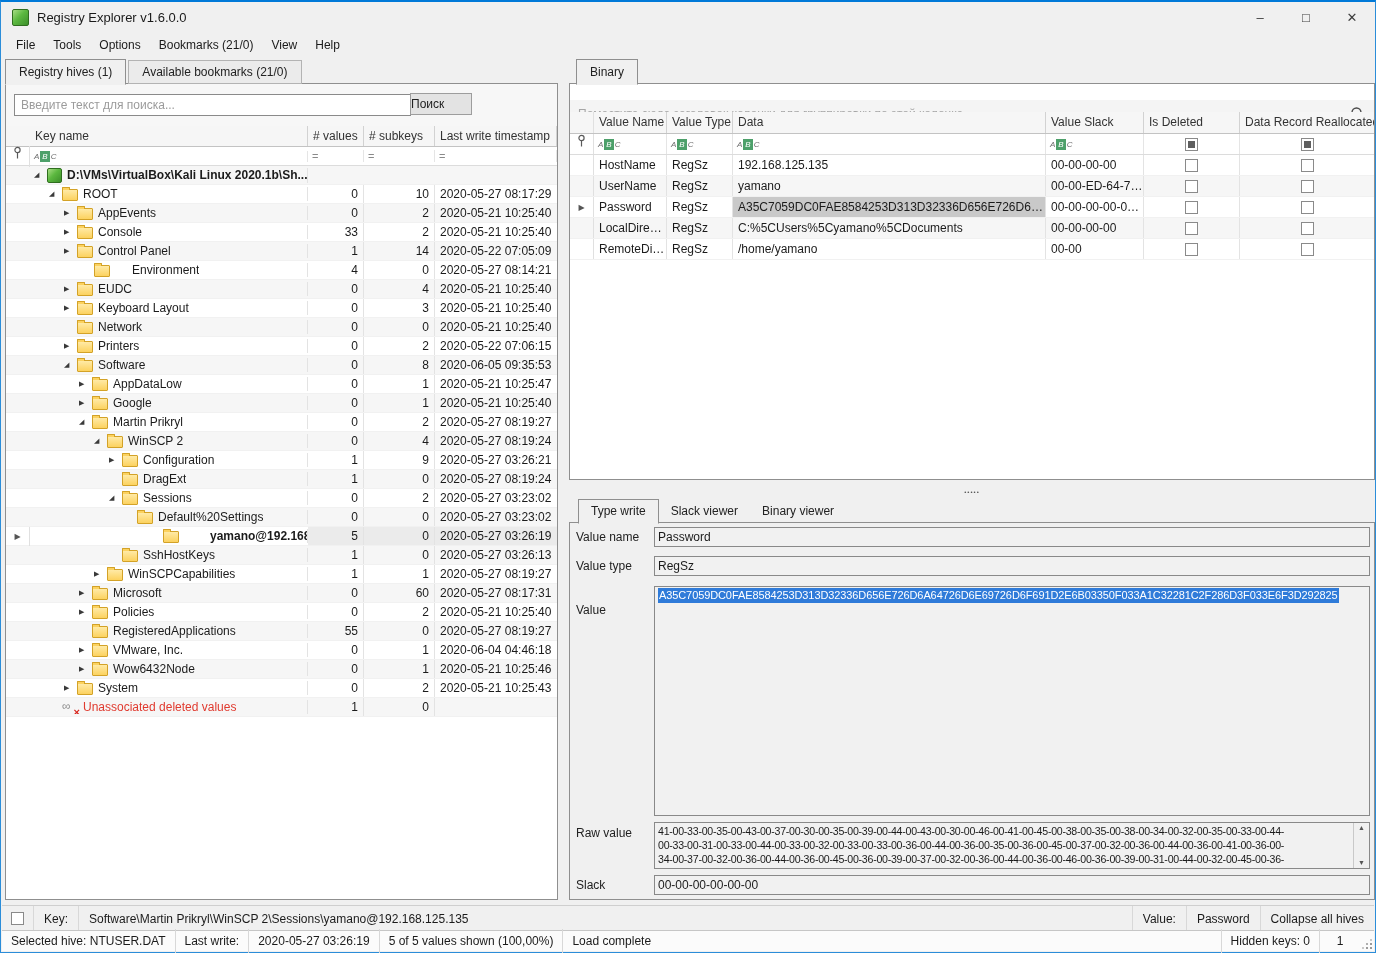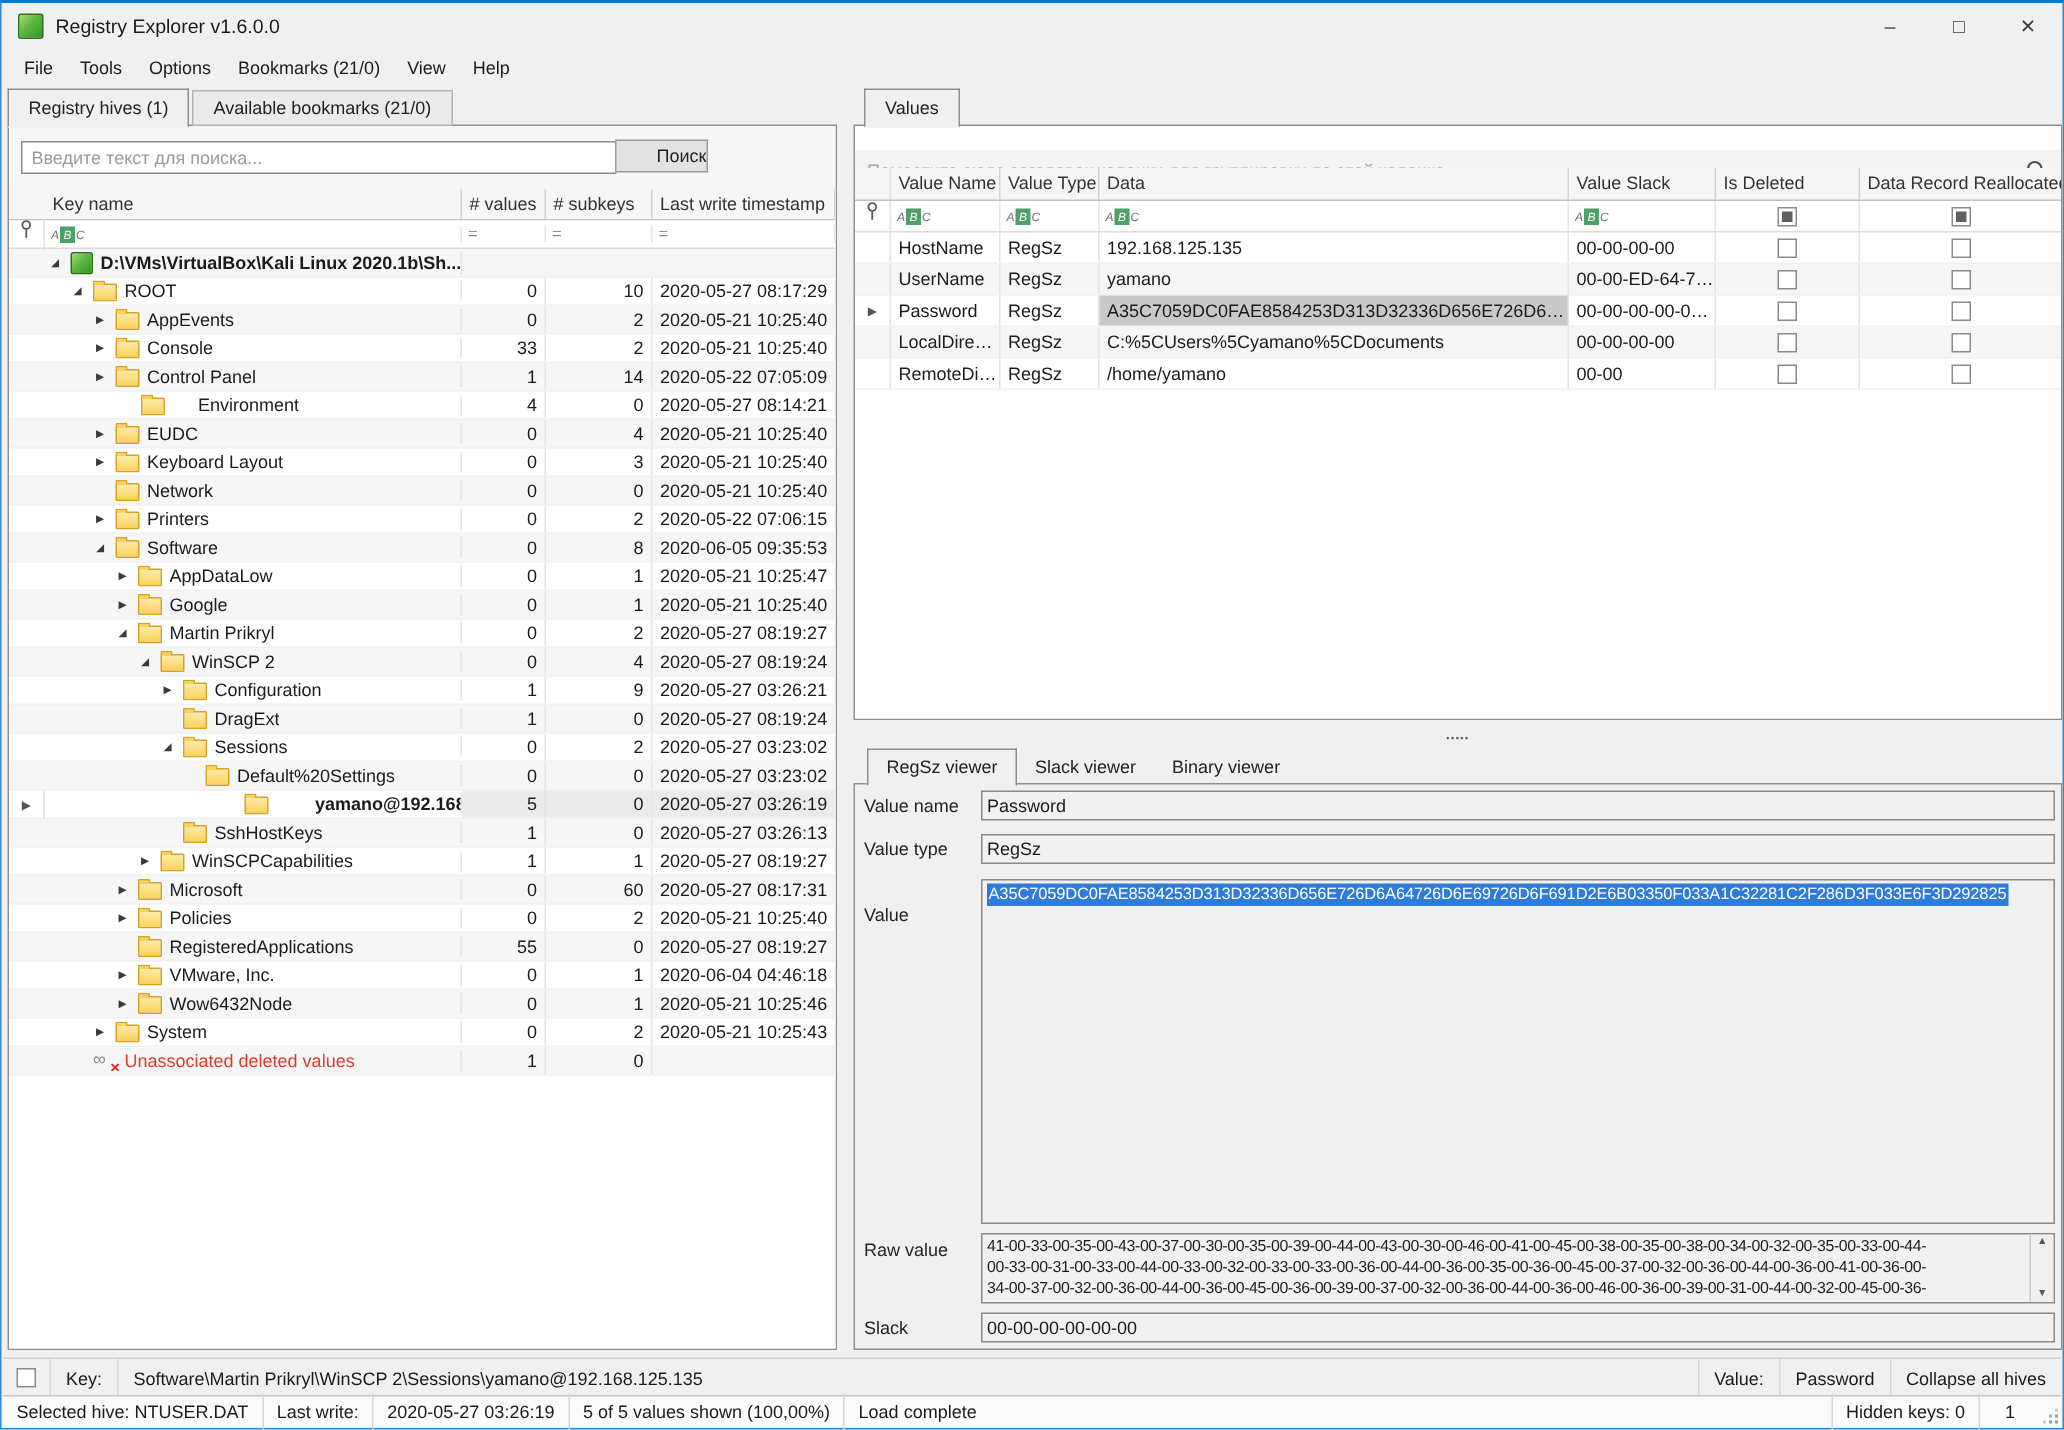--- a/index.html
+++ b/index.html
@@ -26,21 +26,21 @@
   .tab.active{background:#f0f0f0;border-color:#8f8f8f;border-bottom:1px solid #f0f0f0;height:24px;line-height:24px;margin-bottom:-1px}
 
   
   .left-panel{position:absolute;left:4px;top:81px;width:553px;height:817px;box-sizing:border-box;
               border:1px solid #8f8f8f;background:#fff}
   .search-row{position:absolute;left:0;top:0;right:0;height:42px;background:#f7f7f7;border-bottom:0}
   .search-input{position:absolute;left:8px;top:10px;width:383px;height:20px;border:1px solid #8a8a8a;background:#fff;
                 padding:0 6px;font:12px "Liberation Sans",sans-serif;color:#222}
   .search-input::placeholder{color:#9b9b9b}
   .search-btn{position:absolute;left:404px;top:9px;width:62px;height:22px;background:#e3e3e3;border:1px solid #9d9d9d;
-              font:12px "Liberation Sans",sans-serif;color:#222;text-align:right;line-height:20px;box-sizing:border-box}
+              font:12px "Liberation Sans",sans-serif;color:#222;text-align:left;line-height:20px;box-sizing:border-box}
   .tree-grid{position:absolute;left:0;top:42px;right:0;bottom:0;overflow:hidden;background:#fff}
   .thead,.tfilter,.trow{display:flex;align-items:center;box-sizing:border-box}
   .thead{height:21px;background:#f6f6f6;border-bottom:1px solid #c3c3c3}
   .th{line-height:20px;padding-left:5px;border-right:1px solid #d2d2d2;box-sizing:border-box;color:#333;overflow:hidden;white-space:nowrap}
   .tfilter{height:19px;background:#fff;border-bottom:1px solid #dcdcdc}
   .tf{display:flex;align-items:center;padding-left:4px;border-right:1px solid #e5e5e5;box-sizing:border-box}
   .gut{width:24px;flex:none;border-right:1px solid #e0e0e0;box-sizing:border-box;text-align:center;
        font-size:8px;color:#555;line-height:19px;overflow:hidden}
   .w-name{width:278px;flex:none}
   .w-val{width:56px;flex:none}
@@ -524,21 +524,21 @@
     <div class="cnum csub f-subkeys">0</div>
     <div class="cts f-ts"></div>
   </div>
         </div>
     </div>
   </div>
 
   <div class="vsplit"></div>
 
   <div class="tabrow" style="left:575px">
-    <span class="tab active">Values</span>
+    <span class="tab active">Binary</span>
   </div>
 
   <div class="values-panel">
     <div class="groupbar">
       <span>Поместите сюда заголовок колонки для группировки по этой колонке</span>
       <svg class="mag" width="16" height="16" viewBox="0 0 16 16" fill="none" stroke-width="1.4">
         <circle cx="6.5" cy="6.5" r="4.5"></circle>
           <line x1="10" y1="10" x2="14.5" y2="14.5"></line>
       </svg>
     </div>
@@ -660,21 +660,21 @@
               <span class="cb"></span>
             </div>
   </div>
         </div>
     </div>
   </div>
 
   <div class="hsplit"></div>
 
   <div class="viewer-tabs">
-    <span class="vtab active">RegSz viewer</span>
+    <span class="vtab active">Type write</span>
     <span class="vtab">Slack viewer</span>
     <span class="vtab">Binary viewer</span>
   </div>
 
   <div class="viewer-panel">
     <div class="vlabel" style="top:7px">Value name</div>
     <div class="vfield" style="top:4px">Password</div>
 
     <div class="vlabel" style="top:36px">Value type</div>
     <div class="vfield" style="top:33px">RegSz</div>

